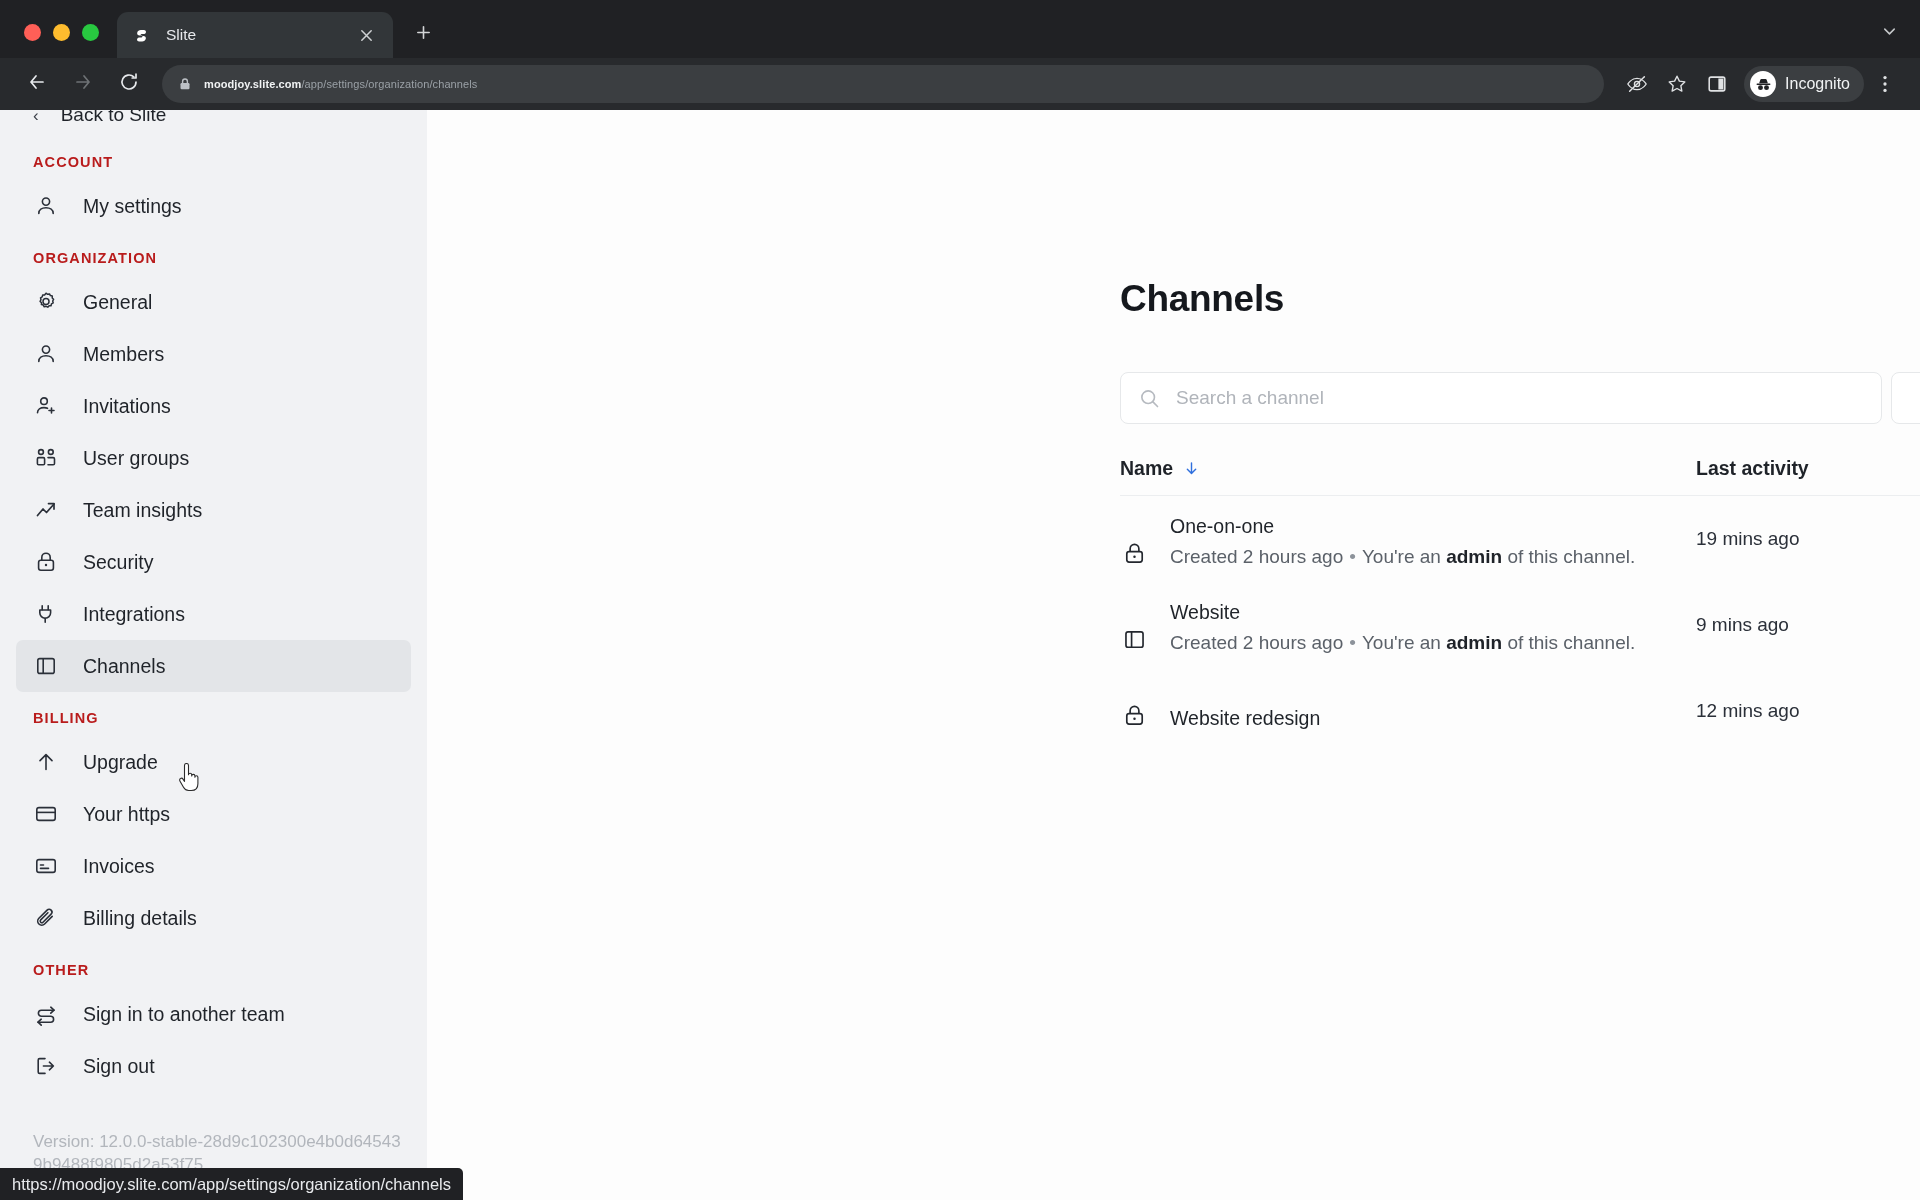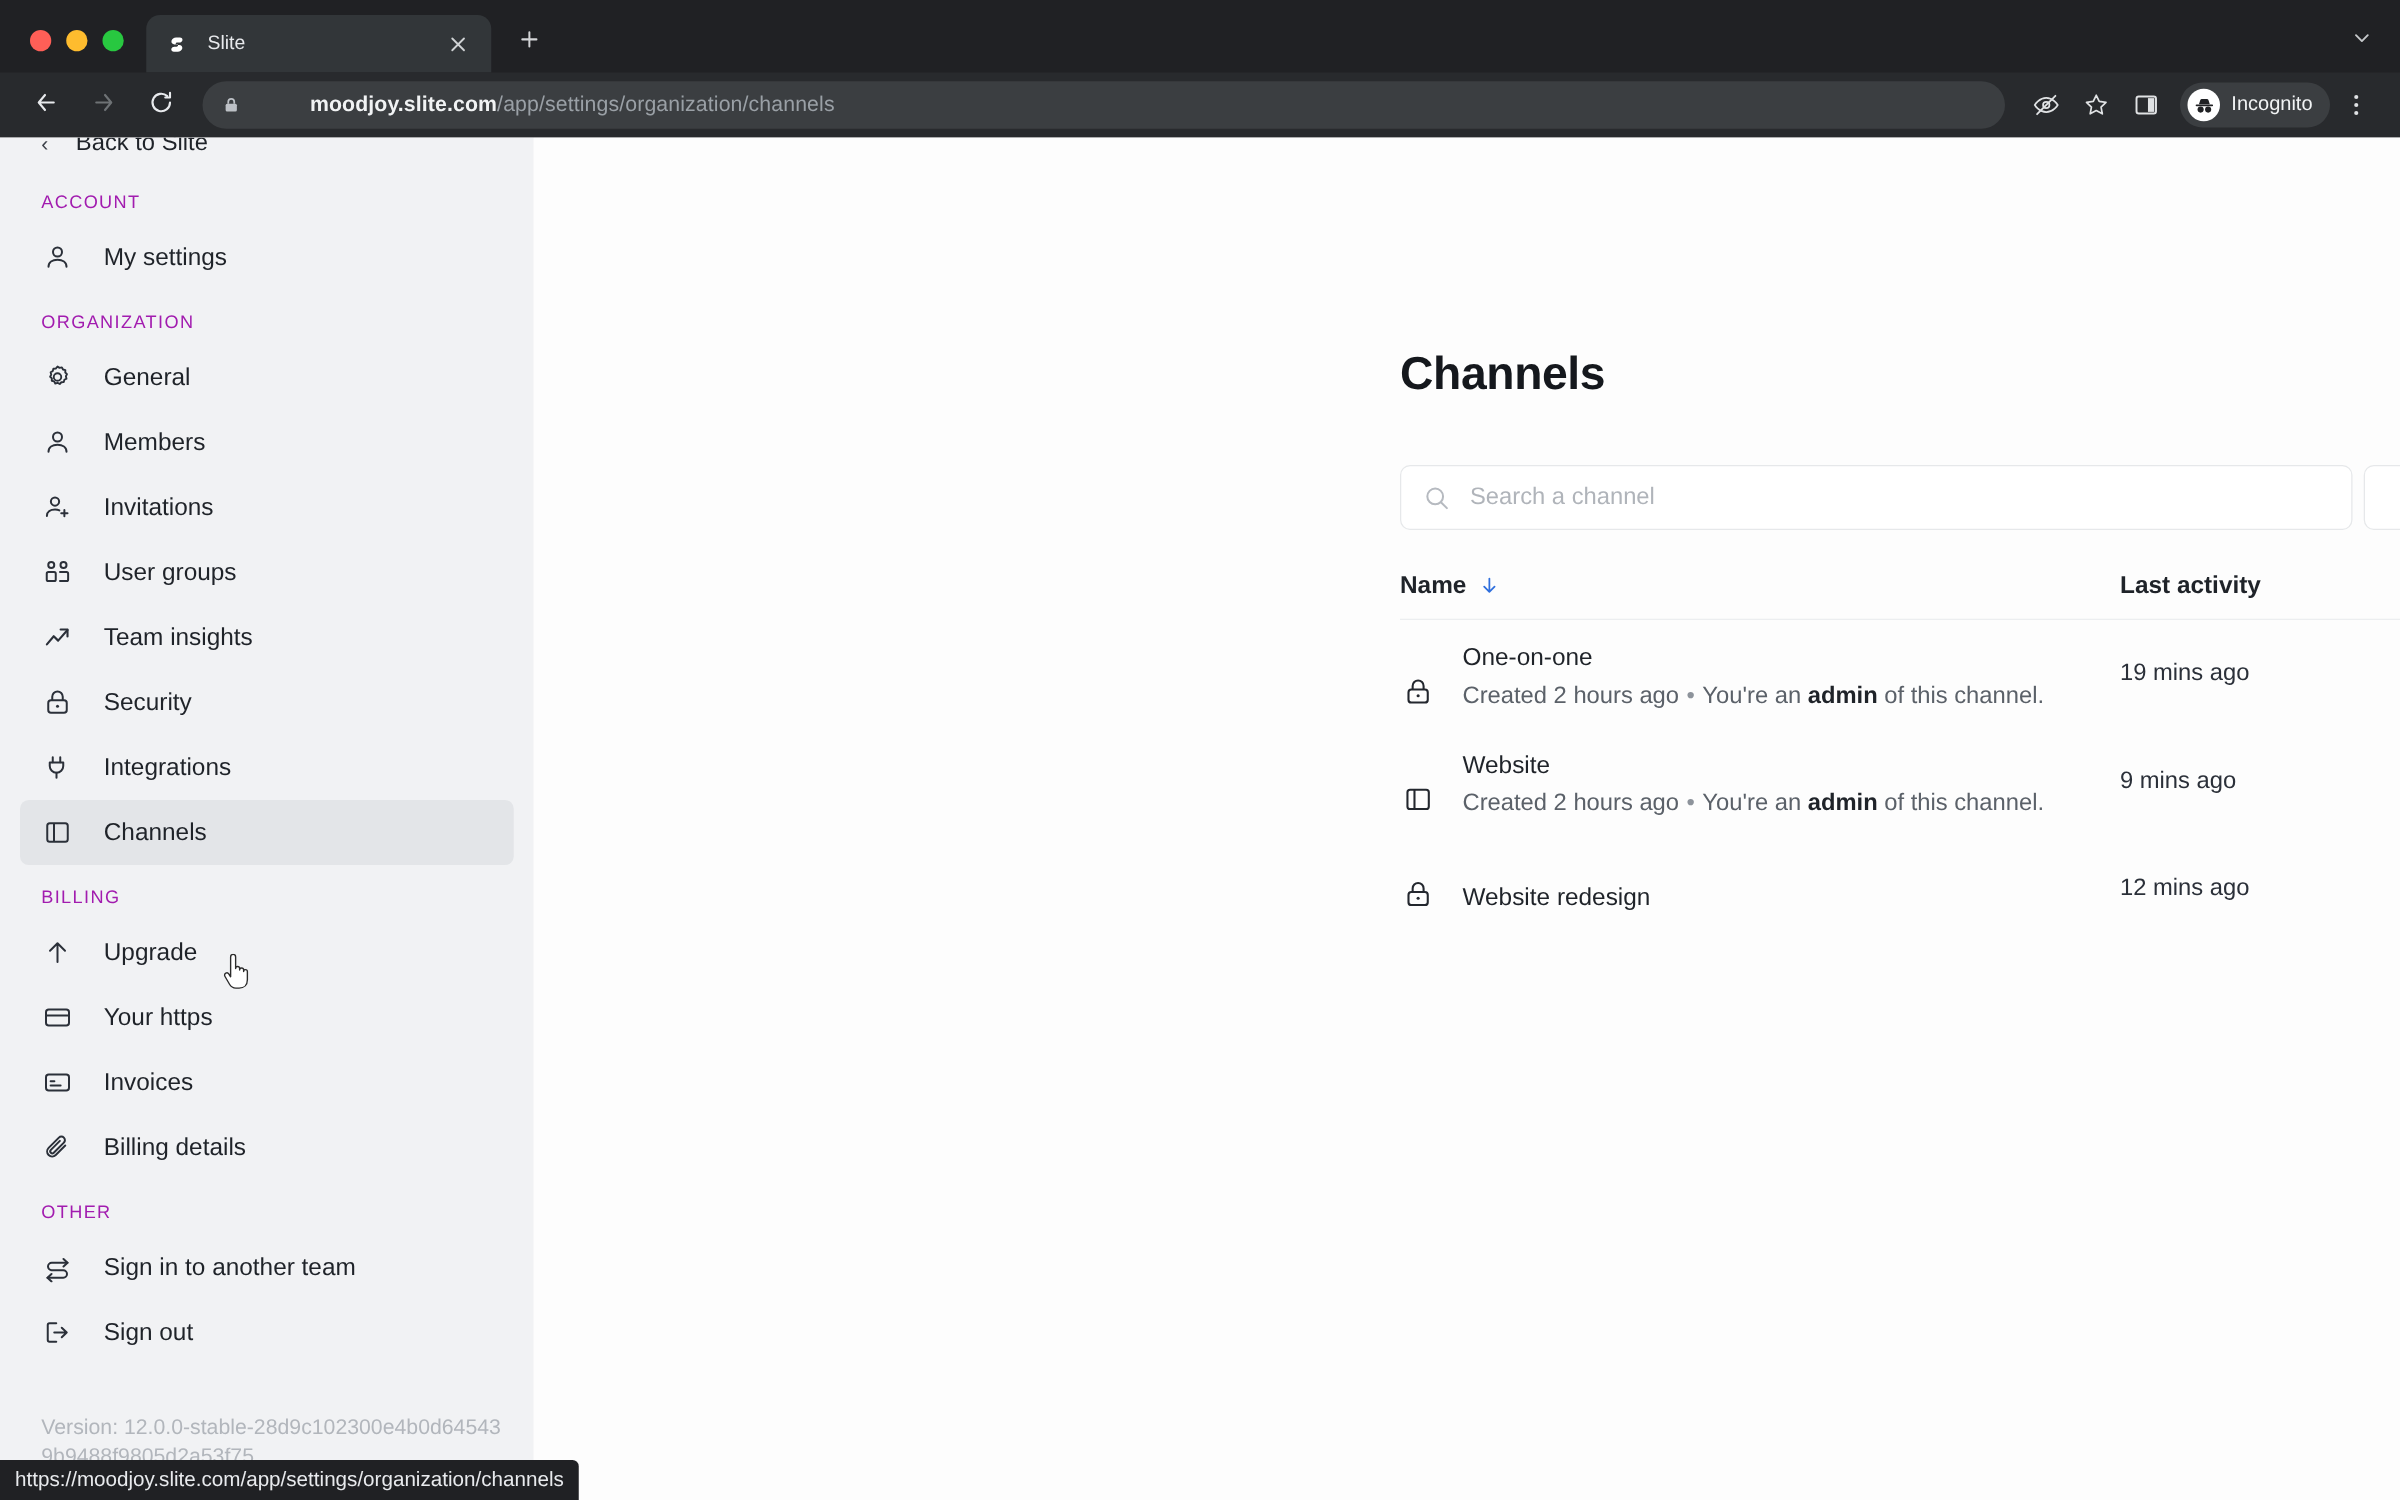--- a/index.html
+++ b/index.html
@@ -64,21 +64,21 @@
     display: flex; align-items: center; justify-content: center;
     color: #e8eaed; flex: 0 0 auto;
   }
   .navbtn.disabled { color: #6e7275; }
   .omnibox {
     flex: 1 1 auto; height: 38px; background: #3b3e41;
     border-radius: 19px; display: flex; align-items: center;
     margin: 0 10px 0 8px; padding: 0 16px; min-width: 0;
   }
   .omnibox-lock { color: #bdc1c6; display: flex; align-items: center; margin-right: 12px; }
-  .url { font-size: 17px; white-space: nowrap; overflow: hidden; letter-spacing: 0.1px; margin-left: 44px; }
+  .url { font-size: 11px; white-space: nowrap; overflow: hidden; letter-spacing: 0.1px; }
   .url .host { color: #f1f3f4; font-weight: bold; }
   .url .path { color: #9aa0a6; }
   .toolbar-right { display: flex; align-items: center; gap: 2px; flex: 0 0 auto; }
   .tbicon {
     width: 38px; height: 38px; border-radius: 50%;
     display: flex; align-items: center; justify-content: center;
     color: #e0e2e4;
   }
   .incognito-pill {
     display: flex; align-items: center; gap: 9px;
@@ -105,22 +105,22 @@
   }
   .sidebar-inner { padding: 0 16px; }
   .back-row {
     height: 14px; overflow: hidden; display: flex; align-items: flex-end;
     padding-left: 17px; margin-bottom: 30px;
   }
   .back-row .back-arrow { color: #3c4149; margin-right: 22px; font-size: 17px; line-height: 1; }
   .back-row .back-label { color: #1f2329; font-size: 19px; line-height: 1; }
 
   .group-label {
-    font-size: 14.5px; letter-spacing: 1.1px; color: #a21caf;
-    padding: 0 0 0 17px; margin: 18px 0 10px 0; font-weight: normal;
+    font-size: 14.5px; letter-spacing: 1.1px; color: #b91c1c;
+    padding: 0 0 0 17px; margin: 18px 0 10px 0; font-weight: bold;
   }
   .nav-item {
     display: flex; align-items: center; height: 52px;
     padding: 0 17px; border-radius: 7px; position: relative;
   }
   .nav-item.active { background: #e3e5e8; }
   .nav-icon {
     width: 26px; height: 26px; flex: 0 0 auto;
     display: flex; align-items: center; justify-content: center;
     color: #2b3039; margin-right: 24px;

